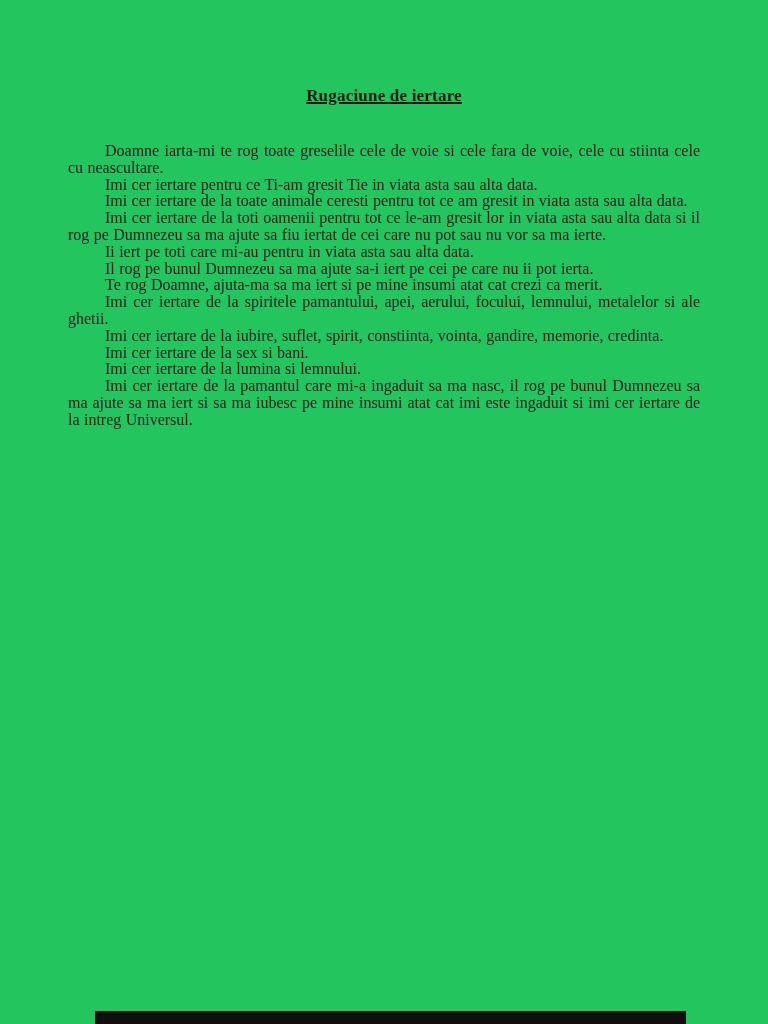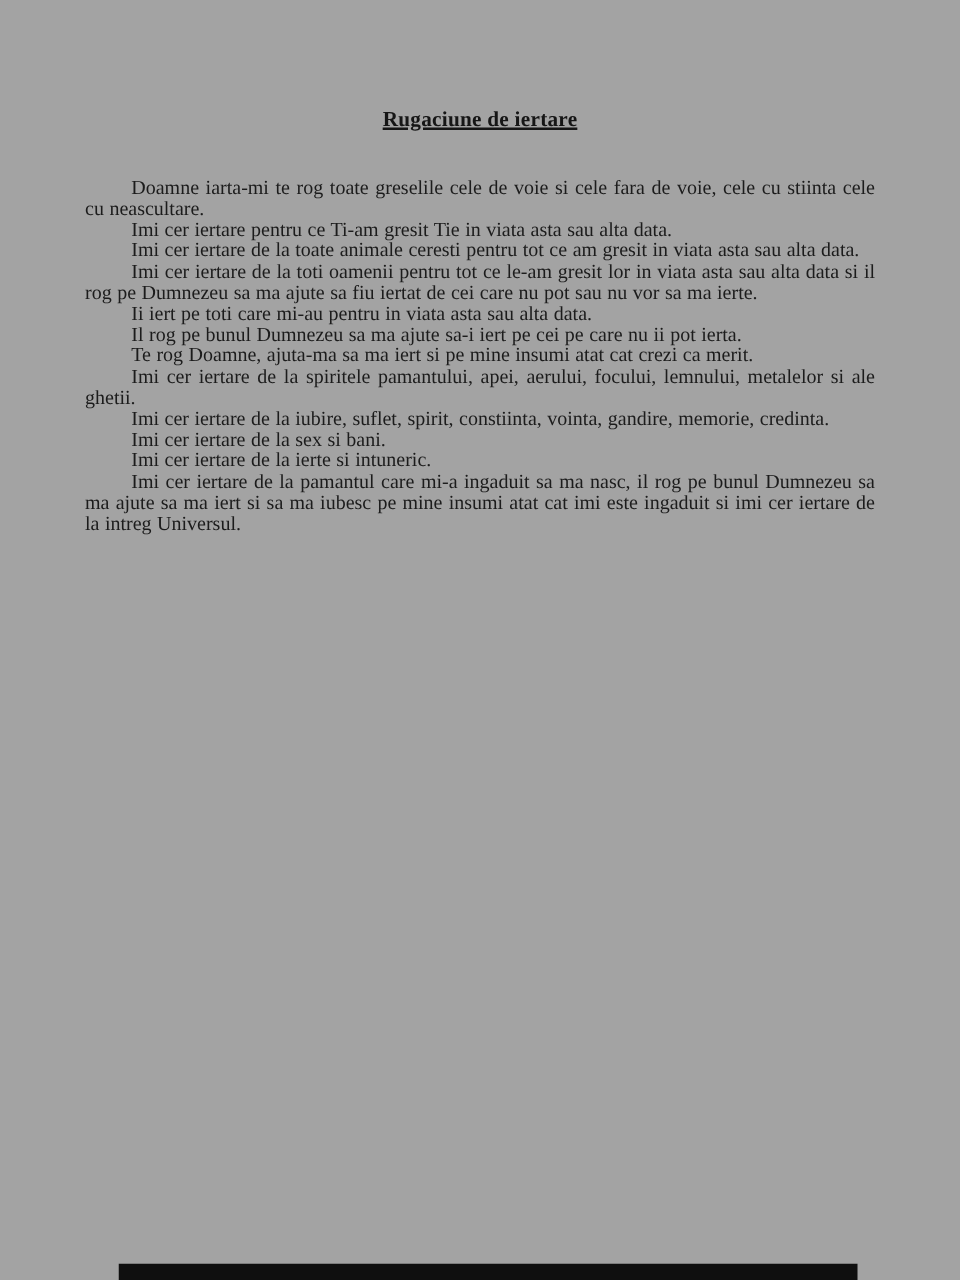--- a/index.html
+++ b/index.html
@@ -4,21 +4,21 @@
 <style>
   html, body {
     margin: 0;
     padding: 0;
     background: #ffffff;
   }
   .doc {
     position: relative;
     width: 768px;
     height: 1024px;
-    background: #a3a3a3;
+    background: #22c55e;
     overflow: hidden;
     font-family: "Liberation Serif", "DejaVu Serif", serif;
   }
   .title {
     margin: 0;
     padding-top: 86px;
     text-align: center;
     font-size: 17px;
     line-height: 20px;
     font-weight: bold;
@@ -61,17 +61,17 @@
       <p>Doamne iarta-mi te rog toate greselile cele de voie si cele fara de voie, cele cu stiinta cele cu neascultare.</p>
       <p>Imi cer iertare pentru ce Ti-am gresit Tie in viata asta sau alta data.</p>
       <p>Imi cer iertare de la toate animale ceresti pentru tot ce am gresit in viata asta sau alta data.</p>
       <p>Imi cer iertare de la toti oamenii pentru tot ce le-am gresit lor in viata asta sau alta data si il rog pe Dumnezeu sa ma ajute sa fiu iertat de cei care nu pot sau nu vor sa ma ierte.</p>
       <p>Ii iert pe toti care mi-au pentru in viata asta sau alta data.</p>
       <p>Il rog pe bunul Dumnezeu sa ma ajute sa-i iert pe cei pe care nu ii pot ierta.</p>
       <p>Te rog Doamne, ajuta-ma sa ma iert si pe mine insumi atat cat crezi ca merit.</p>
       <p>Imi cer iertare de la spiritele pamantului, apei, aerului, focului, lemnului, metalelor si ale ghetii.</p>
       <p>Imi cer iertare de la iubire, suflet, spirit, constiinta, vointa, gandire, memorie, credinta.</p>
       <p>Imi cer iertare de la sex si bani.</p>
-      <p>Imi cer iertare de la ierte si intuneric.</p>
+      <p>Imi cer iertare de la lumina si lemnului.</p>
       <p>Imi cer iertare de la pamantul care mi-a ingaduit sa ma nasc, il rog pe bunul Dumnezeu sa ma ajute sa ma iert si sa ma iubesc pe mine insumi atat cat imi este ingaduit si imi cer iertare de la intreg Universul.</p>
     </div>
   <div class="page-edge"></div>
 </div>
 
 </body></html>

